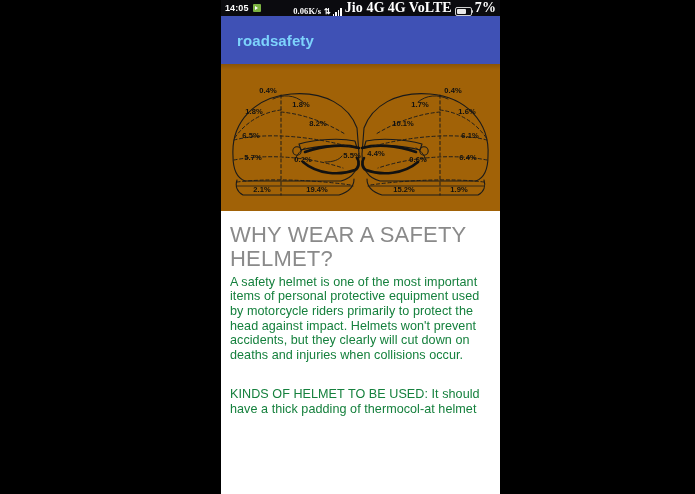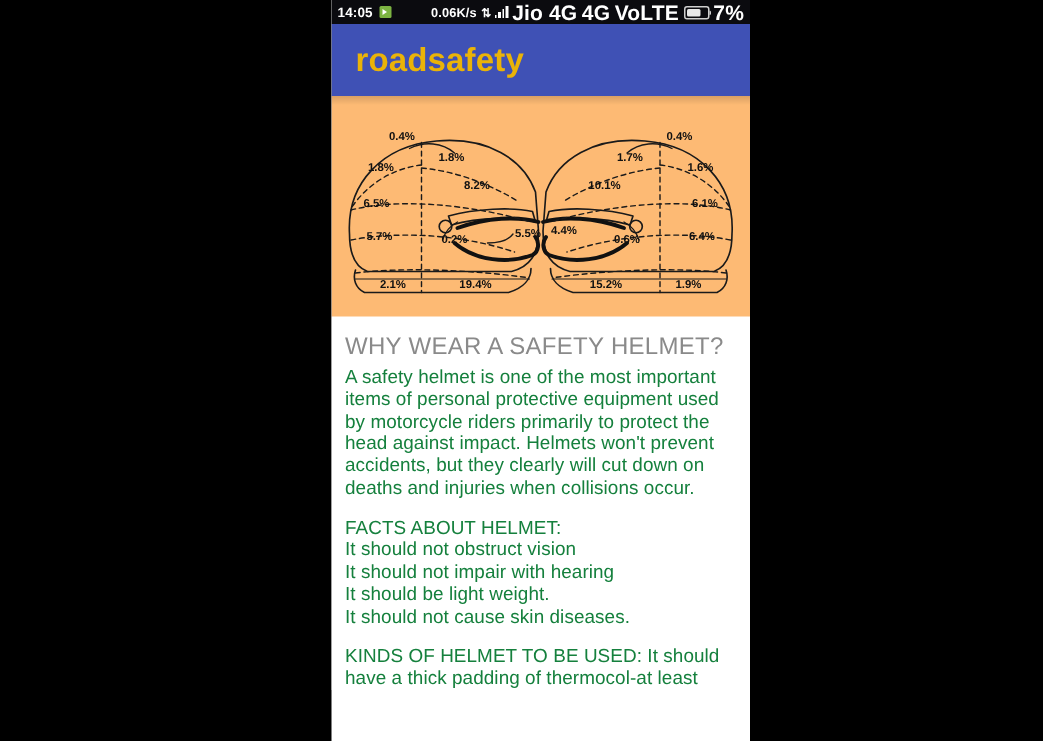--- a/index.html
+++ b/index.html
@@ -46,22 +46,23 @@
     letter-spacing: 0.1px;
   }
   #statusbar .sb-left {
     display: flex;
     align-items: center;
     gap: 4px;
   }
   #statusbar .sb-right {
     margin-left: auto;
     display: flex;
-    align-items: center;
+    align-items: flex-end;
     gap: 3px;
+    font-family: Liberation Serif, serif;
   }
   .sb-clock { font-size: 9px; }
   .sb-appicon {
     width: 8px; height: 8px;
     background: #7cb342;
     border-radius: 1px;
     display: inline-block;
     position: relative;
   }
   .sb-appicon::after {
@@ -120,53 +121,53 @@
     height: 48px;
     background: #3f51b5;
     display: flex;
     align-items: center;
     padding-left: 16px;
     box-sizing: border-box;
     position: relative;
     z-index: 5;
   }
   #appbar .title {
-    color: #eab308;
-    font-size: 22px;
+    color: #7dd3fc;
+    font-size: 15px;
     font-weight: bold;
     letter-spacing: 0.1px;
   }
   #appbar-shadow {
     height: 6px;
     background: linear-gradient(to bottom, rgba(0,0,0,0.14), rgba(0,0,0,0));
     position: relative;
     z-index: 4;
     margin-bottom: -6px;
   }
 
   
   #hero {
-    background: #fdba74;
+    background: #a16207;
     padding-top: 18px;
     padding-bottom: 6px;
     box-sizing: border-box;
     height: 147px;
     position: relative;
   }
   #hero svg { display: block; }
 
   
   #article {
     padding: 12px 9px 0 9px;
     box-sizing: border-box;
     background: #ffffff;
   }
   #article h1 {
     margin: 0 0 4px 0;
-    font-size: 16px;
+    font-size: 22px;
     font-weight: normal;
     color: #8a8a8a;
     line-height: 1.08;
     letter-spacing: 0.2px;
   }
   .body-text {
     font-size: 12.6px;
     line-height: 1.17;
     color: #15803d;
     white-space: pre-line;
@@ -292,23 +293,18 @@
             <text x="238" y="110">1.9%</text>
           </g>
         </g>
       </svg>
     </div>
 
     <div id="article">
       <h1>WHY WEAR A SAFETY HELMET?</h1>
       <p class="body-text">A safety helmet is one of the most important items of personal protective equipment used by motorcycle riders primarily to protect the head against impact. Helmets won't prevent accidents, but they clearly will cut down on deaths and injuries when collisions occur.</p>
       <div class="para-gap"></div>
-      <p class="body-text">FACTS ABOUT HELMET:
-It should not obstruct vision
-It should not impair with hearing
-It should be light weight.
-It should not cause skin diseases.</p>
       <div class="para-gap"></div>
-      <p class="body-text">KINDS OF HELMET TO BE USED: It should have a thick padding of thermocol-at least</p>
+      <p class="body-text">KINDS OF HELMET TO BE USED: It should have a thick padding of thermocol-at helmet</p>
     </div>
 
   </div>
 </div>
 
 </body></html>

